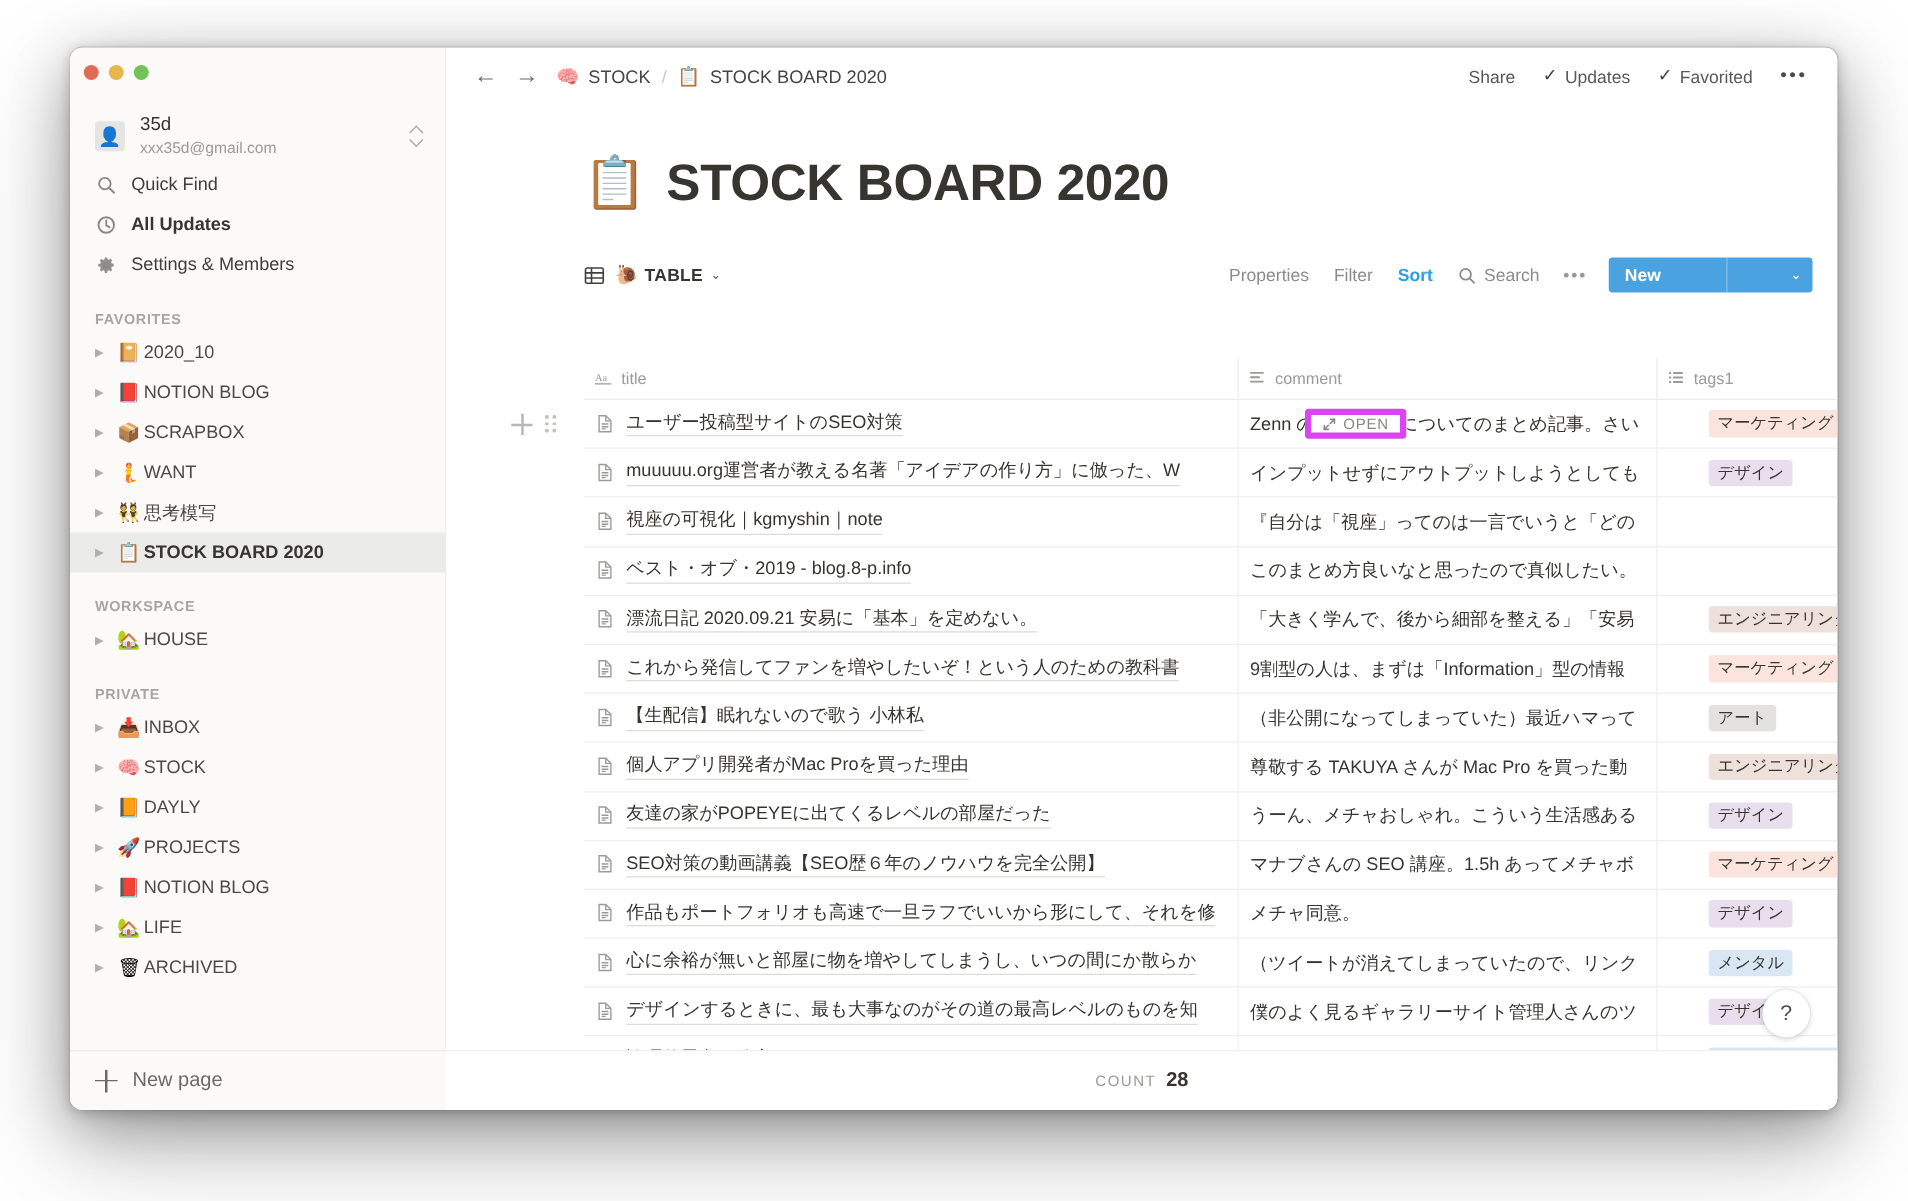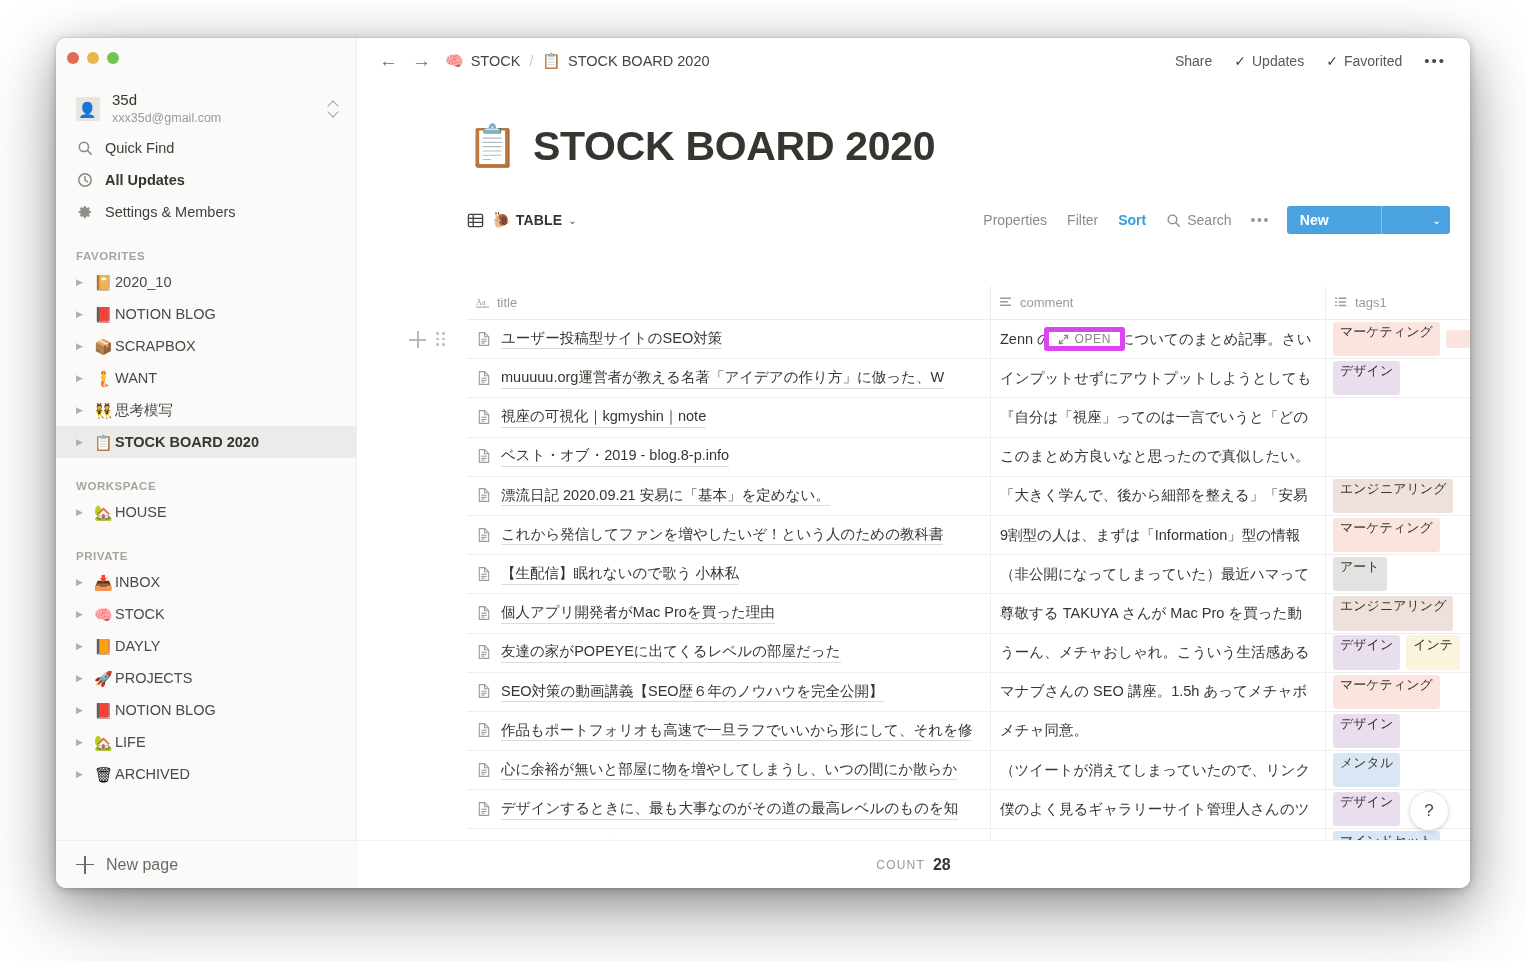--- a/index.html
+++ b/index.html
@@ -180,22 +180,22 @@
   .cell { border-right: 1px solid #eeeeed; display: flex; align-items: center; padding-left: 9px; overflow: hidden; }
   .cell.tags-cell { border-right: none; padding-left: 7px; gap: 6px; }
   .doc-ic { width: 17px; height: 17px; flex: none; margin-right: 8px; }
   .t-text {
     font-size: 14.5px; color: #37352f; white-space: nowrap;
     border-bottom: 1px solid #dcdbd8; line-height: 1.35;
     overflow: hidden; text-overflow: clip;
   }
   .c-text { font-size: 14.5px; color: #37352f; white-space: nowrap; }
   .tag {
-    font-size: 13px; border-radius: 3px; padding: 2px 7px 16px;
-    white-space: nowrap; line-height: 1.25; color: #37352f; flex: none;
+    font-size: 13px; border-radius: 3px; padding: 2px 7px 3px;
+    white-space: nowrap; line-height: 1.25; color: #37352f; flex: none; margin-left: 34px;
   }
   .openbtn {
     position: absolute; right: 352px; top: 7px;
     height: 24px; border: 5px solid #d946ef; border-radius: 3px; background: #fff;
     display: flex; align-items: center; padding: 0 9px;
     font-size: 12px; letter-spacing: .6px; color: #8a8884;
   }
   .openbtn .oic { margin-right: 6px; display: flex; }
   .rowadorn { position: absolute; left: -58px; top: 0; height: 39.2px; display: flex; align-items: center; }
   .rowadorn .rplus { width: 17px; height: 17px; position: relative; color: #b9b7b3; margin-right: 10px; }

